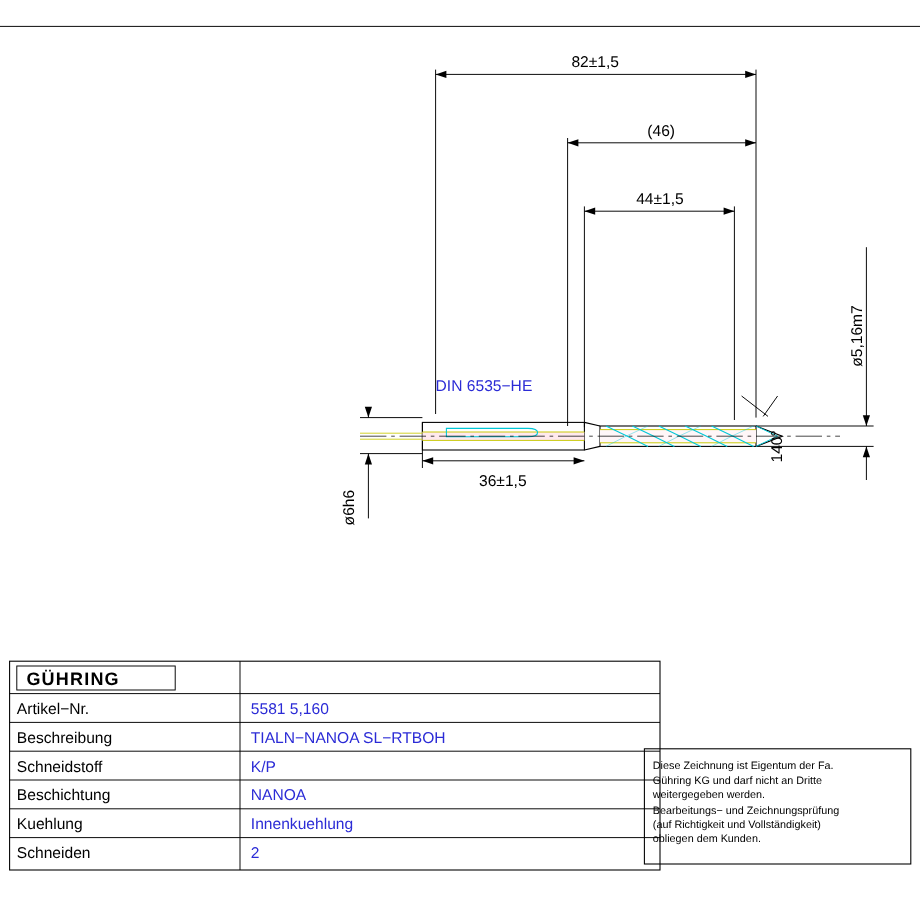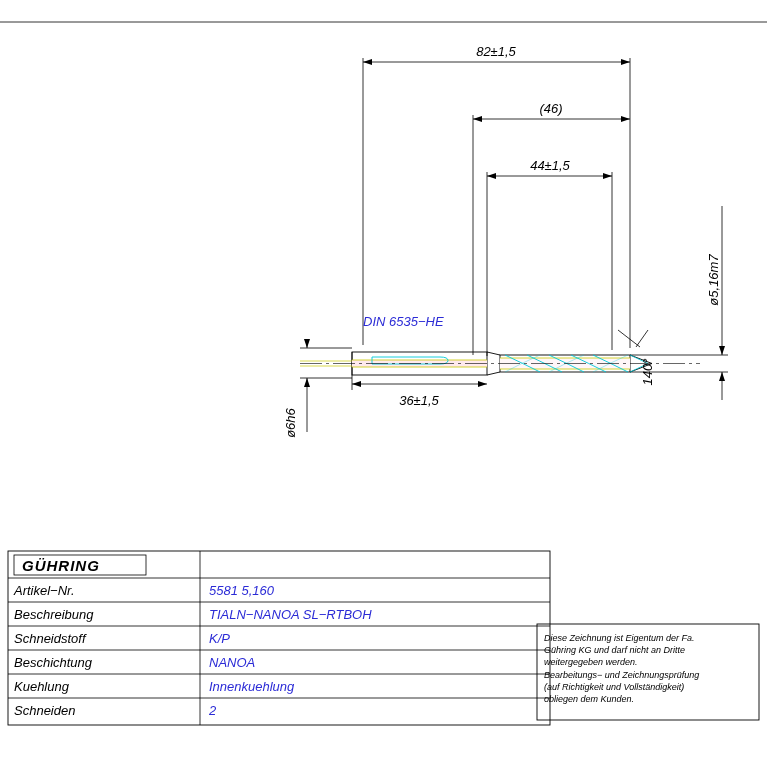--- a/index.html
+++ b/index.html
@@ -11,21 +11,20 @@
     width: 767px;
     height: 767px;
     overflow: hidden;
     font-family: "Liberation Sans", sans-serif;
   }
   #stage {
     position: relative;
     width: 729px;
     height: 767px;
     background: #ffffff;
-    font-style: italic;
   }
   svg.layer {
     position: absolute;
     left: 0;
     top: 0;
     width: 767px;
     height: 767px;
   }
   .dim-text {
     font-family: "Liberation Sans", sans-serif;

